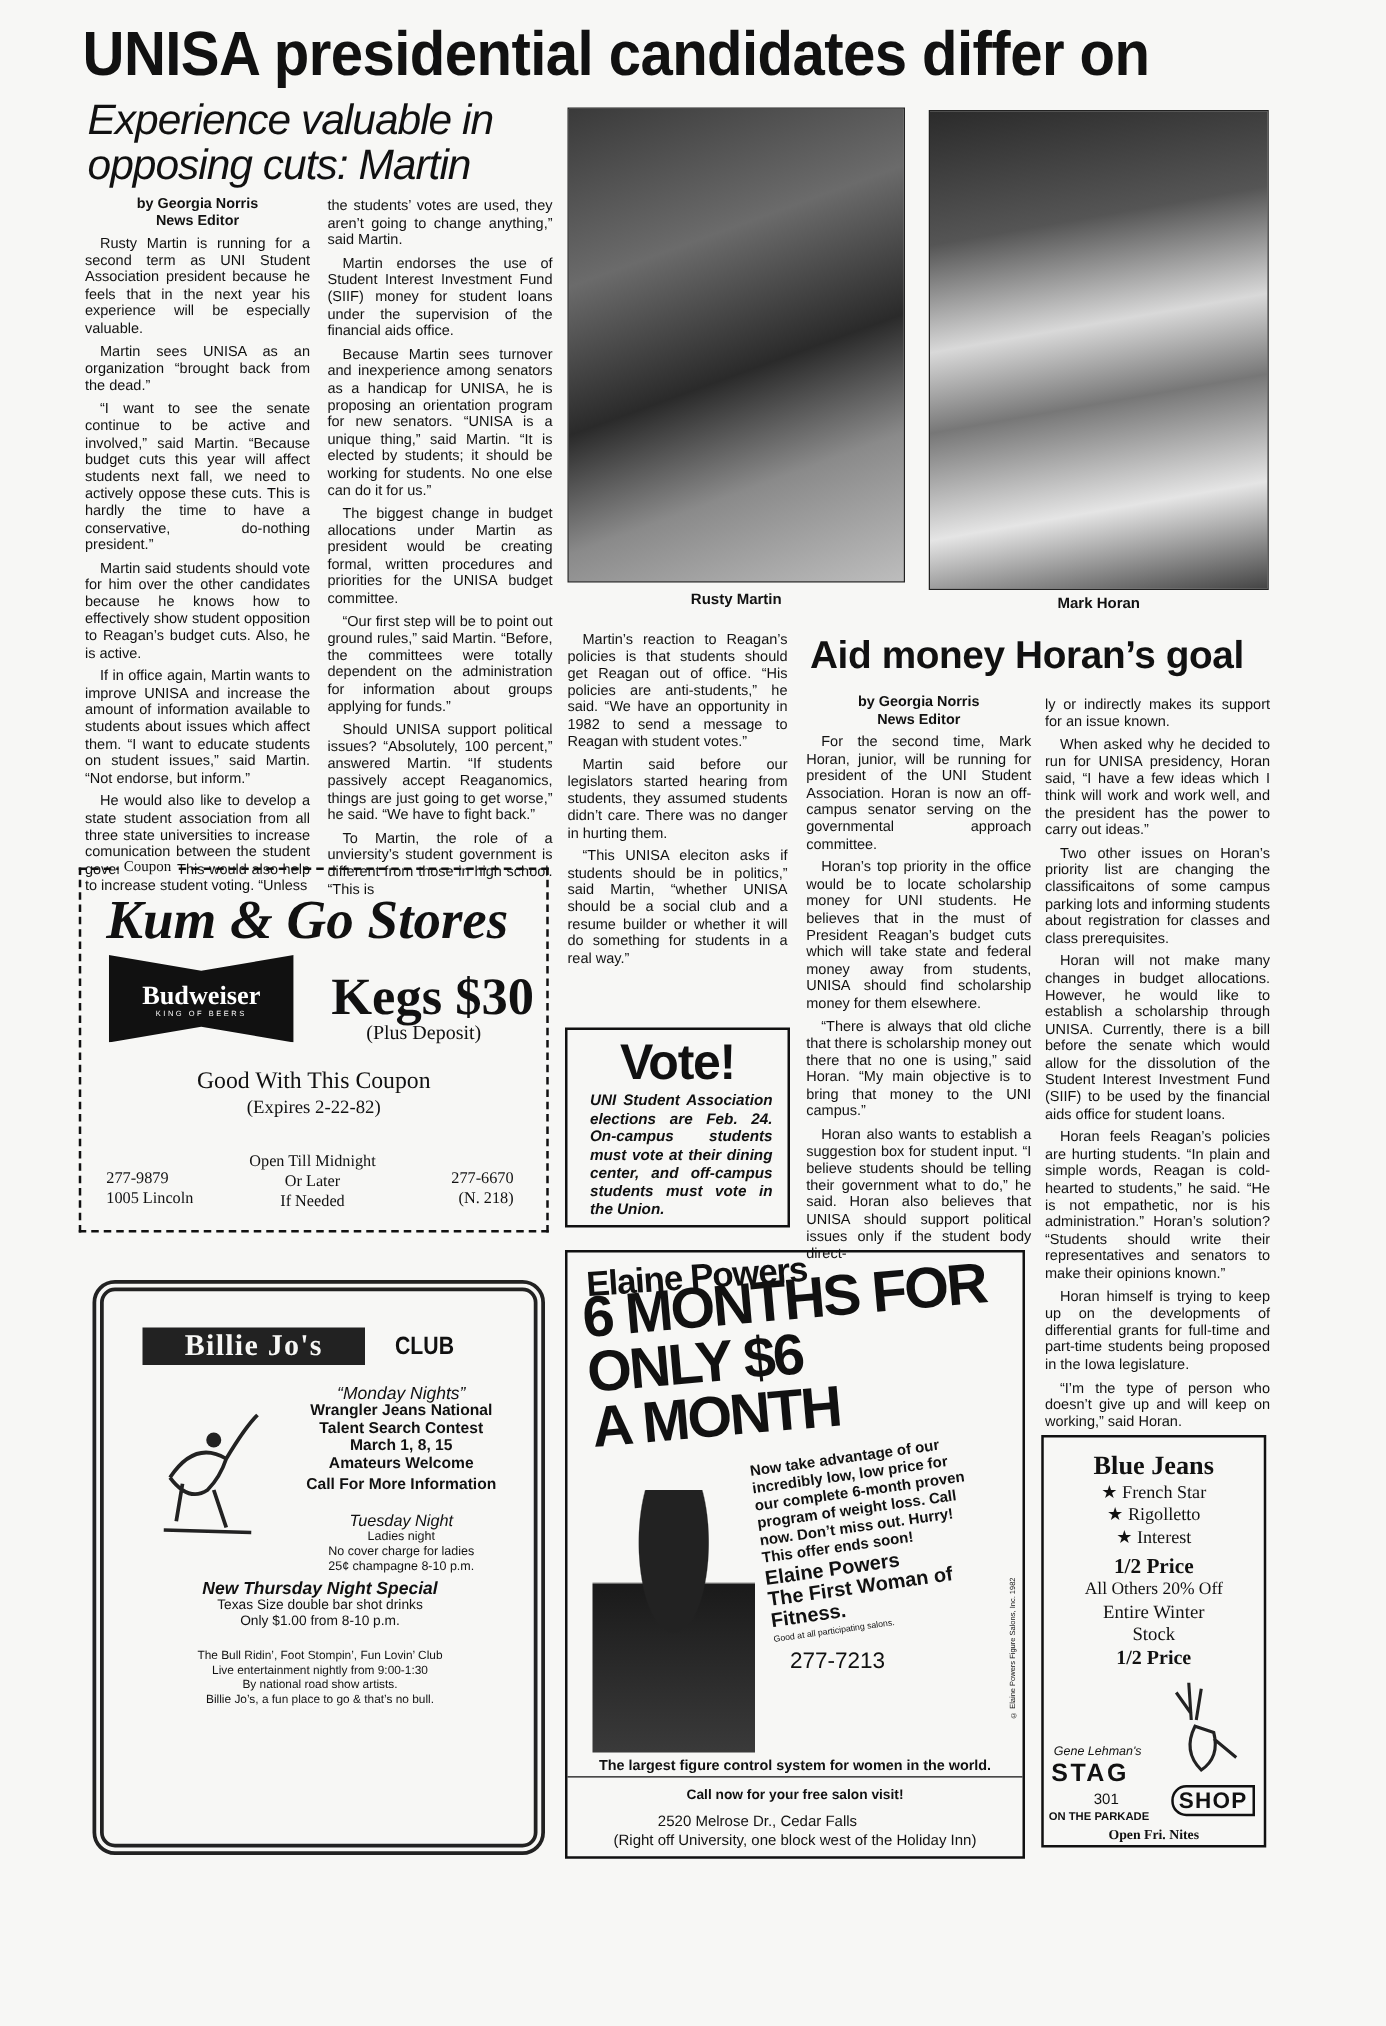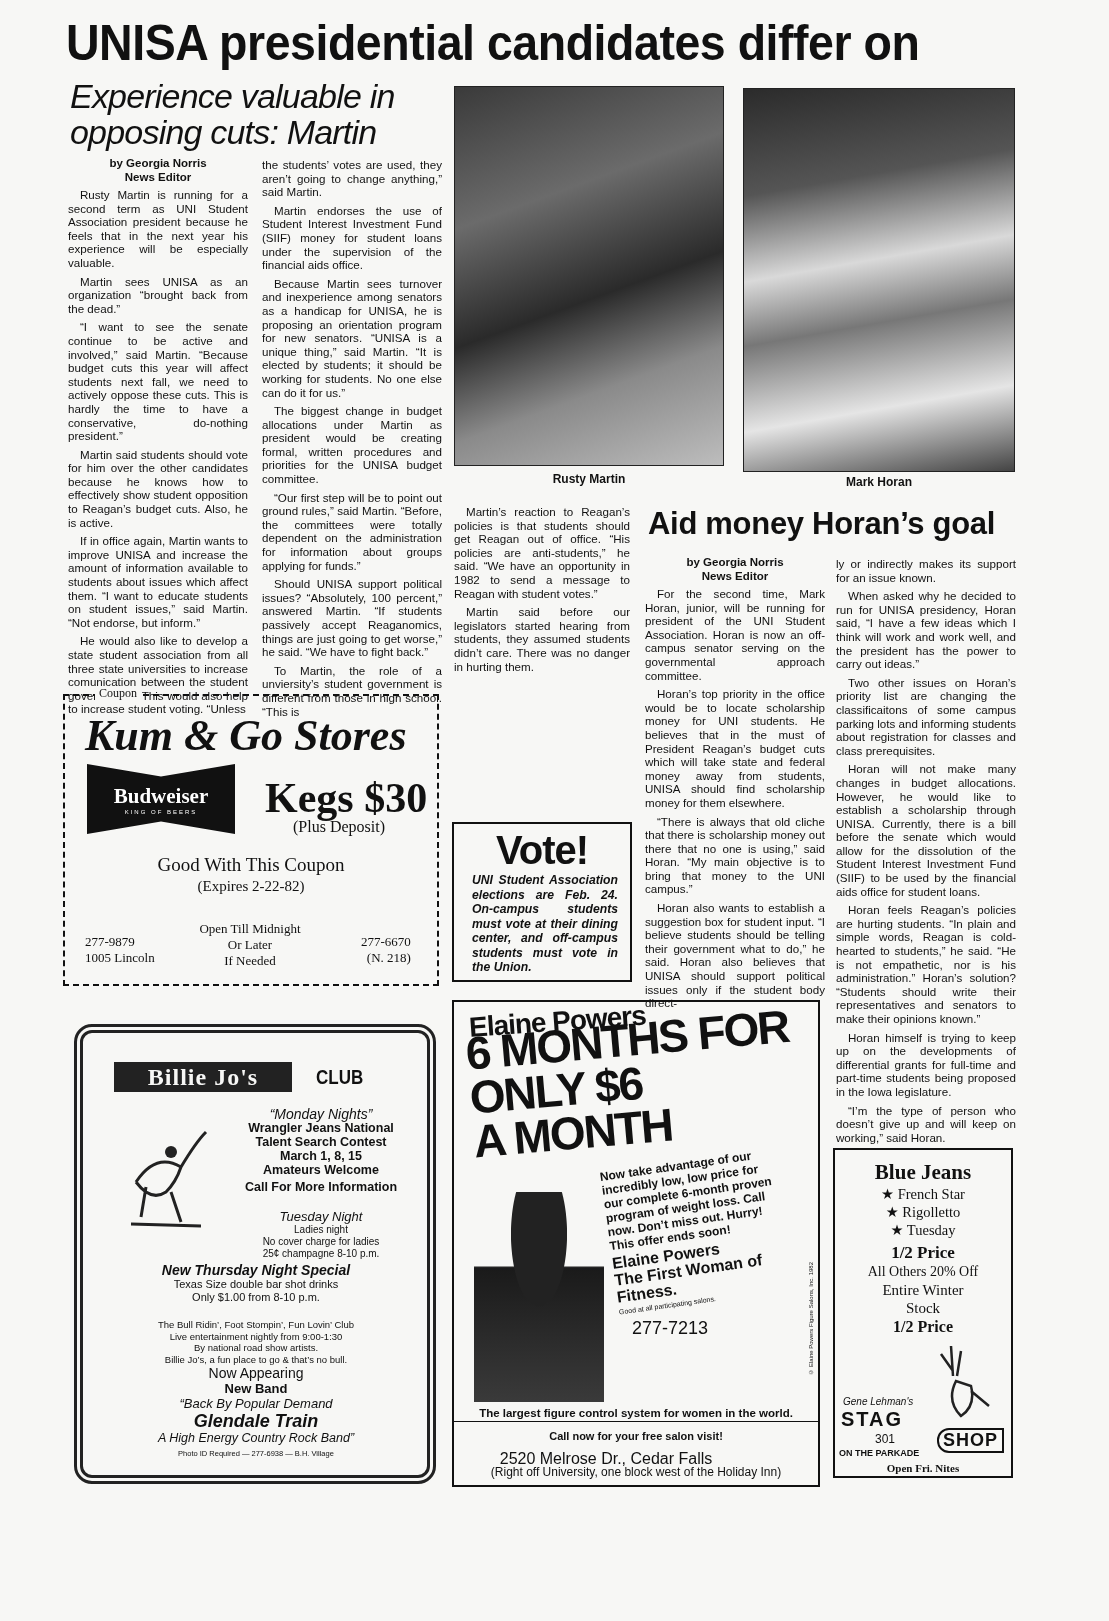--- a/index.html
+++ b/index.html
@@ -61,20 +61,21 @@
   <p>Because Martin sees turnover and inexperience among senators as a handicap for UNISA, he is proposing an orientation program for new senators. “UNISA is a unique thing,” said Martin. “It is elected by students; it should be working for students. No one else can do it for us.”</p>
   <p>The biggest change in budget allocations under Martin as president would be creating formal, written procedures and priorities for the UNISA budget committee.</p>
   <p>“Our first step will be to point out ground rules,” said Martin. “Before, the committees were totally dependent on the administration for information about groups applying for funds.”</p>
   <p>Should UNISA support political issues? “Absolutely, 100 percent,” answered Martin. “If students passively accept Reaganomics, things are just going to get worse,” he said. “We have to fight back.”</p>
   <p>To Martin, the role of a unviersity’s student government is different from those in high school. “This is</p>
 </div>
 
 <div class="abs col" style="left:454px; top:505px; width:176px;">
   <p>Martin’s reaction to Reagan’s policies is that students should get Reagan out of office. “His policies are anti-students,” he said. “We have an opportunity in 1982 to send a message to Reagan with student votes.”</p>
   <p>Martin said before our legislators started hearing from students, they assumed students didn’t care. There was no danger in hurting them.</p>
+  <p>“This UNISA eleciton asks if students should be in politics,” said Martin, “whether UNISA should be a social club and a resume builder or whether it will do something for students in a real way.”</p>
 </div>
 
 <div class="abs photo" style="left:454px; top:86px; width:270px; height:380px;"></div>
 <div class="abs caption" style="left:454px; top:472px; width:270px;">Rusty Martin</div>
 <div class="abs photo2" style="left:743px; top:88px; width:272px; height:384px;"></div>
 <div class="abs caption" style="left:743px; top:475px; width:272px;">Mark Horan</div>
 
 <div class="abs horan-head">Aid money Horan’s goal</div>
 
 <div class="abs col" style="left:645px; top:555px; width:180px;">
@@ -158,58 +159,50 @@
     <div style="font-style:italic; font-weight:bold; font-size:14px; line-height:16px;">New Thursday Night Special</div>
     <div>Texas Size double bar shot drinks</div>
     <div>Only $1.00 from 8-10 p.m.</div>
   </div>
   <div class="abs center" style="left:40px; top:307px; width:300px; font-size:9.5px; line-height:11.5px;">
     <div>The Bull Ridin’, Foot Stompin’, Fun Lovin’ Club</div>
     <div>Live entertainment nightly from 9:00-1:30</div>
     <div>By national road show artists.</div>
     <div>Billie Jo’s, a fun place to go &amp; that’s no bull.</div>
   </div>
-  <div class="abs center" style="left:40px; top:354px; width:300px; line-height:15px;">
-    <div style="font-size:14px;">Now Appearing</div>
-    <div style="font-size:13px; font-weight:bold;">New Band</div>
-    <div style="font-size:13px; font-style:italic;">“Back By Popular Demand</div>
-    <div style="font-size:18px; font-weight:bold; font-style:italic; line-height:20px;">Glendale Train</div>
-    <div style="font-size:12.5px; font-style:italic;">A High Energy Country Rock Band”</div>
-    <div style="font-size:7.5px;">Photo ID Required — 277-6938 — B.H. Village</div>
-  </div>
 </div>
 
 <div class="abs elaine">
   <div class="abs" style="left:14px; top:10px; transform:rotate(-4deg); transform-origin:left top; font-weight:bold; font-size:28px; letter-spacing:-1px;">Elaine Powers</div>
   <div class="abs" style="left:10px; top:30px; transform:rotate(-5deg); transform-origin:left top; font-weight:bold; font-size:46px; line-height:44px; letter-spacing:-2px;">
     <div>6 MONTHS FOR</div>
     <div>ONLY $6</div>
     <div>A MONTH</div>
   </div>
   <div class="abs" style="left:20px; top:190px; width:130px; height:210px; background:radial-gradient(ellipse at 50% 20%, #222 0%, #222 30%, transparent 31%), linear-gradient(180deg, transparent 35%, #1a1a1a 36%, #3a3a3a 100%);"></div>
   <div class="abs" style="left:145px; top:168px; width:180px; transform:rotate(-8deg); transform-origin:left top; font-weight:bold; font-size:12px; line-height:14px;">
     <div>Now take advantage of our incredibly low, low price for our complete 6-month proven program of weight loss. Call now. Don’t miss out. Hurry! This offer ends soon!</div>
     <div style="font-size:16px; line-height:17px; margin-top:2px;">Elaine Powers</div>
     <div style="font-size:16px; line-height:17px;">The First Woman of Fitness.</div>
     <div style="font-size:7px; font-weight:normal;">Good at all participating salons.</div>
   </div>
   <div class="abs" style="left:178px; top:316px; font-size:18px;">277-7213</div>
   <div class="abs" style="left:354px; top:260px; font-size:6px; writing-mode:vertical-rl; transform:rotate(180deg);">© Elaine Powers Figure Salons, Inc. 1982</div>
   <div class="abs center" style="left:0; top:405px; width:364px; font-weight:bold; font-size:11.5px; border-bottom:1.5px solid #111; padding-bottom:2px;">The largest figure control system for women in the world.</div>
   <div class="abs center" style="left:0; top:428px; width:364px; font-weight:bold; font-size:11px;">Call now for your free salon visit!</div>
-  <div class="abs center" style="left:0; top:448px; width:304px; font-size:16px;">2520 Melrose Dr., Cedar Falls</div>
+  <div class="abs center" style="left:0; top:448px; width:304px; font-size:12px;">2520 Melrose Dr., Cedar Falls</div>
   <div class="abs center" style="left:0; top:463px; width:364px; font-size:12px;">(Right off University, one block west of the Holiday Inn)</div>
 </div>
 
 <div class="abs stag">
   <div class="serif" style="font-weight:bold; font-size:21px; margin-top:10px;">Blue Jeans</div>
   <div class="serif" style="font-size:14.5px; line-height:18px;">
     <div>★ French Star</div>
     <div>★ Rigolletto</div>
-    <div>★ Tuesday</div>
+    <div>★ Interest</div>
   </div>
   <div class="serif" style="font-weight:bold; font-size:17px; margin-top:4px;">1/2 Price</div>
   <div class="serif" style="font-size:14px; line-height:18px;">All Others 20% Off</div>
   <div class="serif" style="font-size:15px; line-height:18px;">Entire Winter</div>
   <div class="serif" style="font-size:15px; line-height:18px;">Stock</div>
   <div class="serif" style="font-weight:bold; font-size:16px; line-height:20px;">1/2 Price</div>
   <div class="abs" style="left:96px; top:196px; width:60px; height:80px;">
     <svg width="60" height="80" viewBox="0 0 60 80">
         <path d="M20 0 L22 30 M10 8 L22 25 M30 5 L26 30 M25 35 Q15 55 30 70 Q45 60 40 40 Z M40 45 L58 60" stroke="#222" stroke-width="2.5" fill="none"></path>
       </svg>

